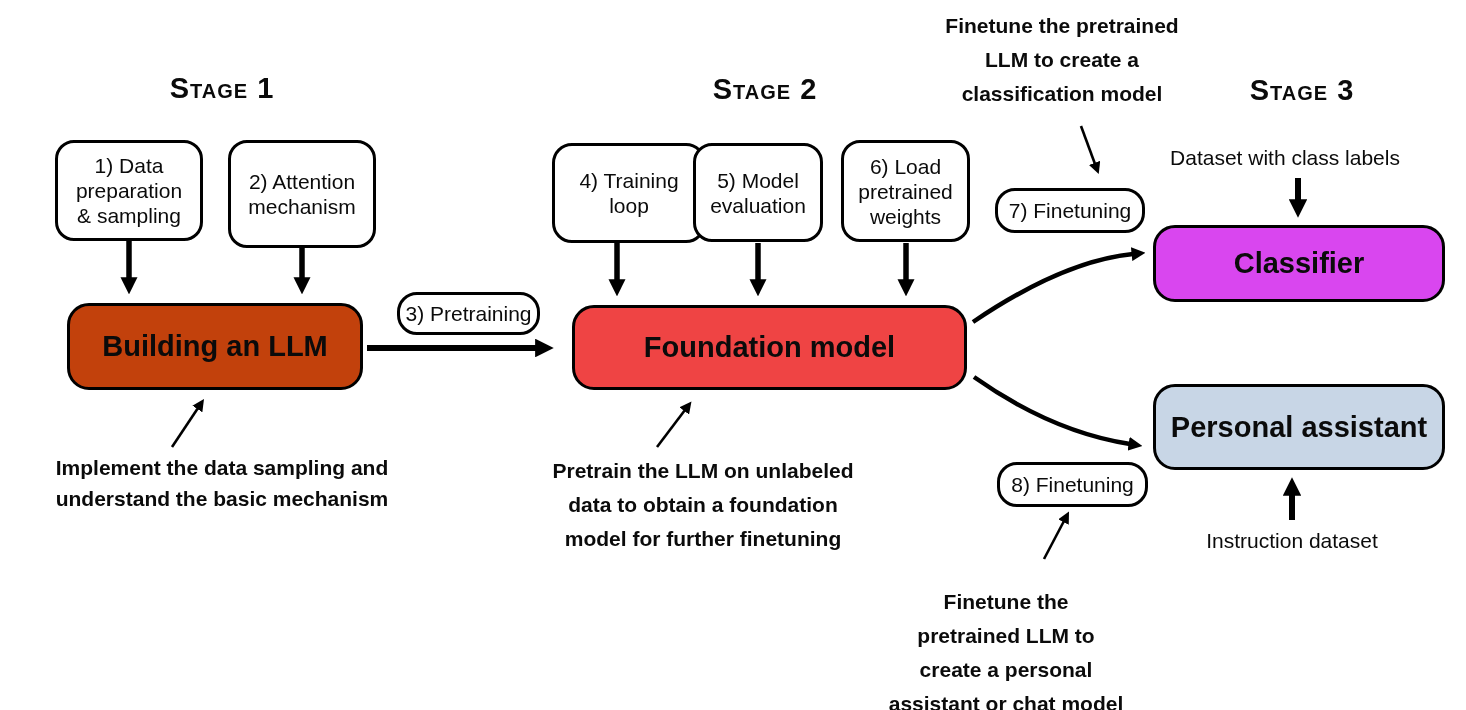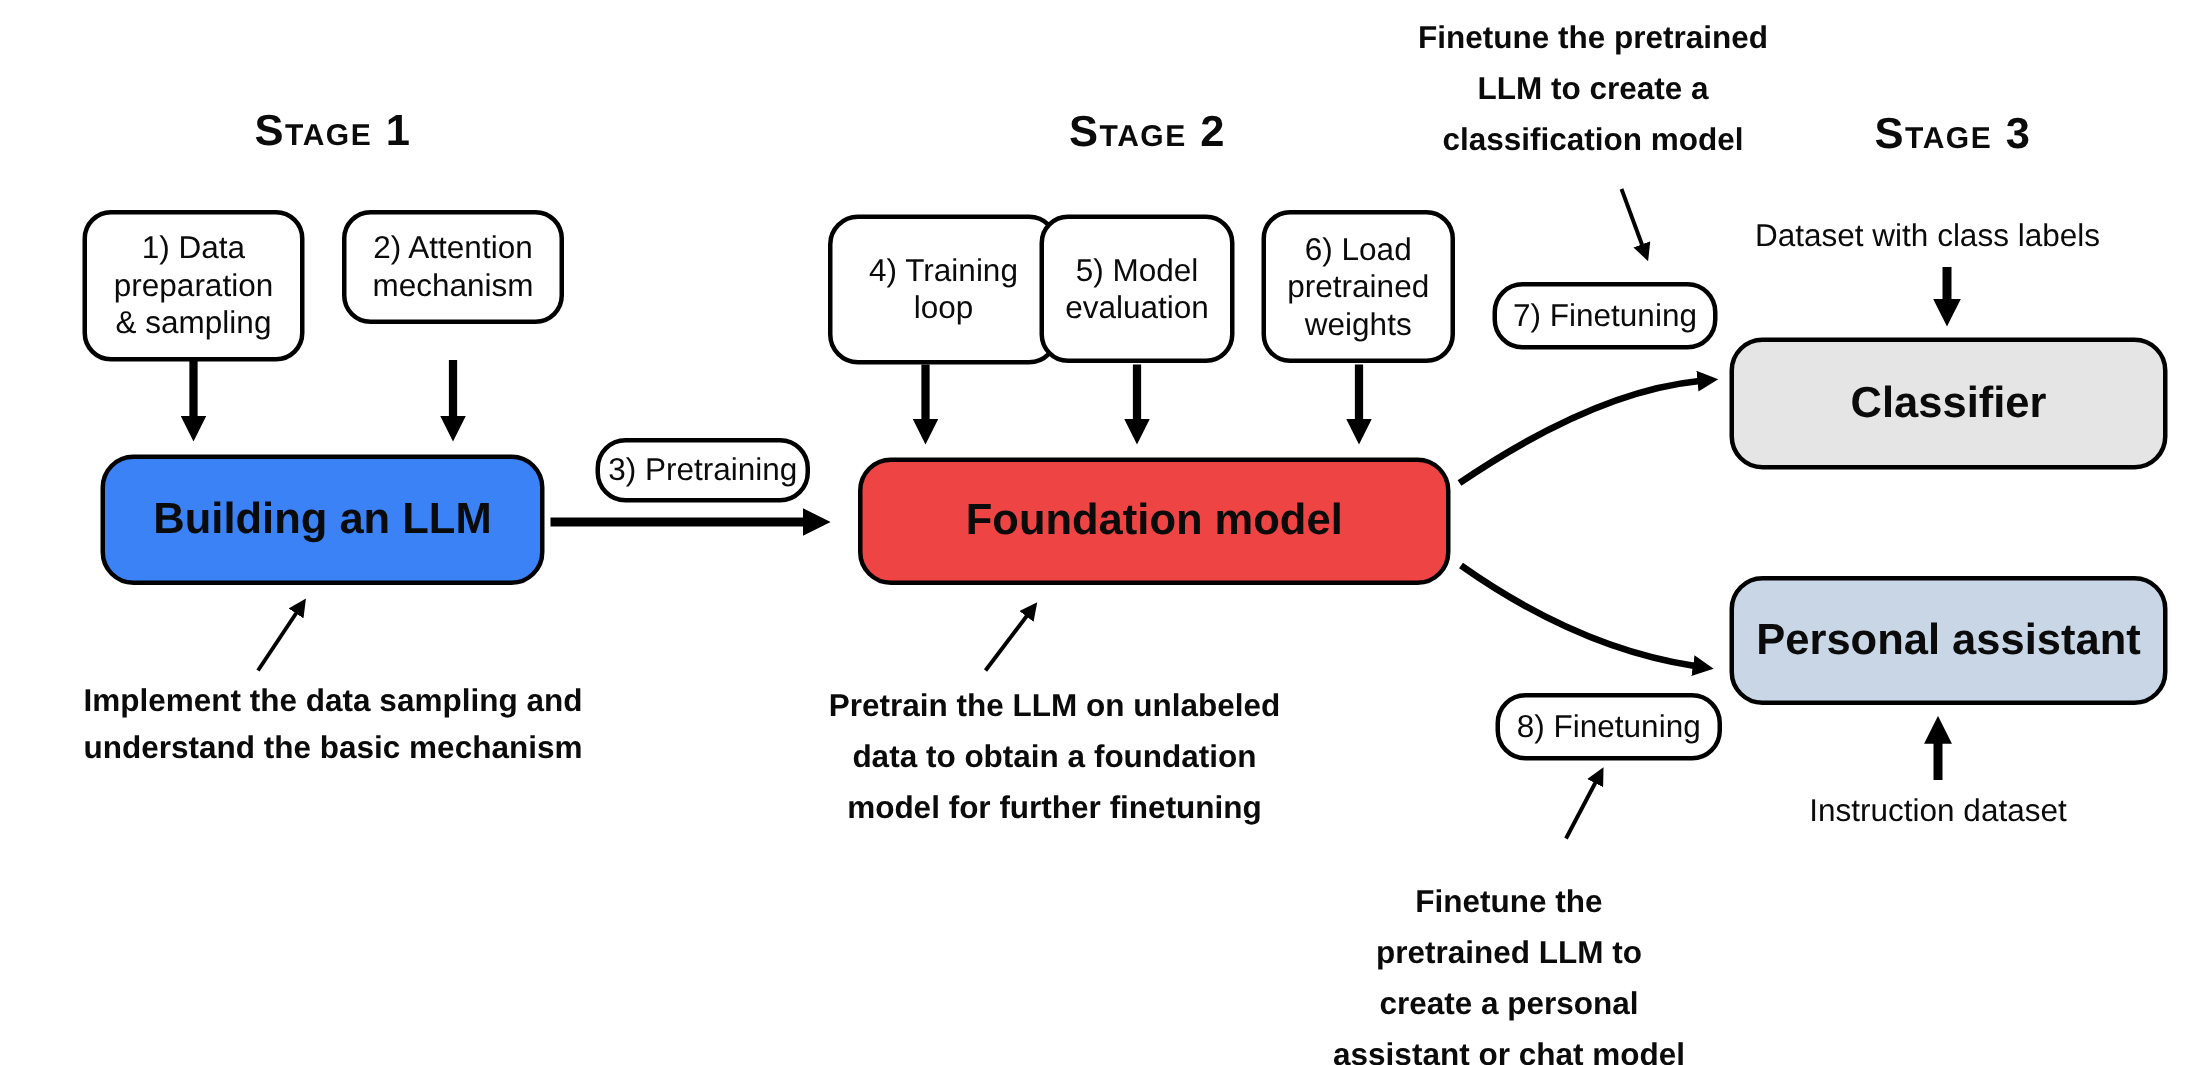--- a/index.html
+++ b/index.html
@@ -74,38 +74,38 @@
     <path d="M1044,559 L1064,521" stroke="#000" stroke-width="2.6" fill="none" marker-end="url(#headSmall)"></path>
   </svg>
 
   <div class="abs center-xy stage-title" style="left:222px;top:88px;">Stage 1</div>
   <div class="abs center-xy stage-title" style="left:765px;top:89px;">Stage 2</div>
   <div class="abs center-xy stage-title" style="left:1302px;top:90px;">Stage 3</div>
 
   <div class="abs step-box" style="left:55px;top:140px;width:148px;height:101px;">1) Data
 preparation
 &amp; sampling</div>
-  <div class="abs step-box" style="left:228px;top:140px;width:148px;height:76px;">2) Attention
+  <div class="abs step-box" style="left:228px;top:140px;width:148px;height:108px;">2) Attention
 mechanism</div>
 
   <div class="abs step-box" style="left:552px;top:143px;width:154px;height:100px;border-radius:20px;">4) Training
 loop</div>
   <div class="abs step-box" style="left:693px;top:143px;width:130px;height:99px;">5) Model
 evaluation</div>
   <div class="abs step-box" style="left:841px;top:140px;width:129px;height:102px;">6) Load
 pretrained
 weights</div>
 
   <div class="abs pill" style="left:397px;top:292px;width:143px;height:43px;">3) Pretraining</div>
   <div class="abs pill" style="left:995px;top:188px;width:150px;height:45px;">7) Finetuning</div>
   <div class="abs pill" style="left:997px;top:462px;width:151px;height:45px;">8) Finetuning</div>
 
-  <div class="abs bluebox" style="left: 67px; top: 303px; width: 296px; height: 87px; background: #3b82f6; border-color: rgb(0, 0, 0);">Building an LLM</div>
+  <div class="abs bluebox" style="left: 67px; top: 303px; width: 296px; height: 87px; background: #c2410c; border-color: rgb(0, 0, 0);">Building an LLM</div>
   <div class="abs bluebox" style="left: 572px; top: 305px; width: 395px; height: 85px; background: #ef4444; border-color: rgb(0, 0, 0);">Foundation model</div>
-  <div class="abs bluebox" style="left: 1153px; top: 225px; width: 292px; height: 88px; background: #e5e5e5; border-color: rgb(0, 0, 0);">Classifier</div>
+  <div class="abs bluebox" style="left: 1153px; top: 225px; width: 292px; height: 77px; background: #d946ef; border-color: rgb(0, 0, 0);">Classifier</div>
   <div class="abs bluebox" style="left: 1153px; top: 384px; width: 292px; height: 86px; background: rgb(200, 214, 230); border-color: rgb(0, 0, 0);">Personal assistant</div>
 
   <div class="abs center-xy plain-label" style="left:1285px;top:158px;">Dataset with class labels</div>
   <div class="abs center-xy plain-label" style="left:1292px;top:541px;">Instruction dataset</div>
 
   <div class="abs center-xy annotation" style="left:222px;top:483px;line-height:31px;">Implement the data sampling and
 understand the basic mechanism</div>
   <div class="abs center-xy annotation" style="left:703px;top:505px;">Pretrain the LLM on unlabeled
 data to obtain a foundation
 model for further finetuning</div>

